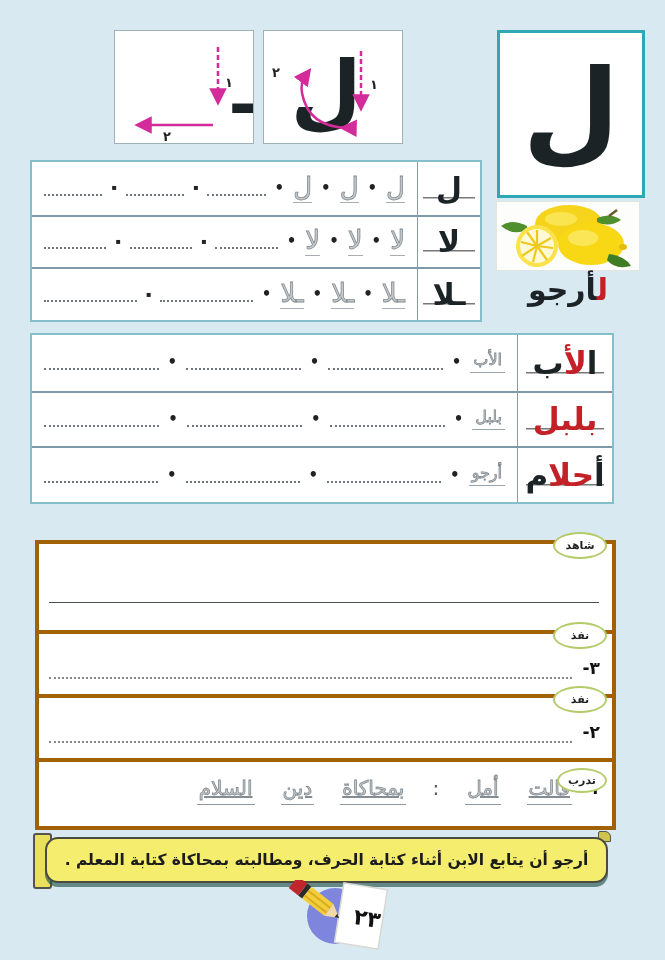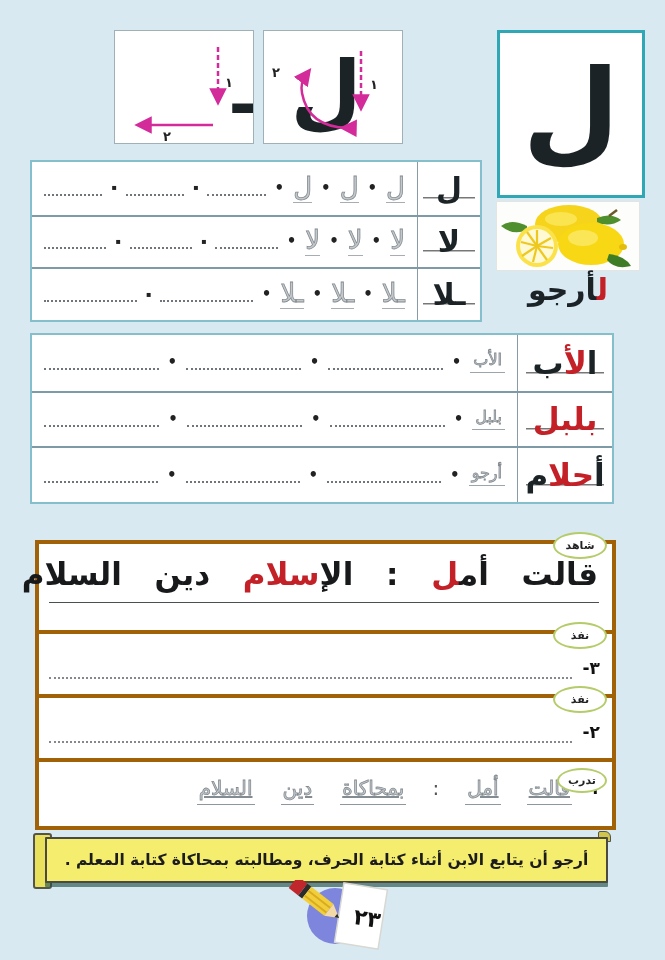--- a/index.html
+++ b/index.html
@@ -63,21 +63,21 @@
     position:absolute;right:40px;left:10px;top:14px;direction:rtl;white-space:nowrap;
     font-size:20px;color:#555;display:flex;gap:26px;align-items:flex-start;
   }
   .practice-sentence span.traced{border-bottom:1.4px solid #8d979e;padding:0 2px 4px;text-decoration:underline;}
   
   .banner-wrap{left:33px;top:833px;width:575px;height:54px;}
   .banner-tab{position:absolute;right:auto;left:0;top:0;width:15px;height:52px;background:#e9e05b;border:2px solid #55544a;border-radius:3px;}
   .banner-curl{position:absolute;left:565px;top:-2px;width:11px;height:9px;background:#cfc54e;border:1.5px solid #55544a;border-radius:2px 6px 0 2px;}
   .banner-main{
     position:absolute;left:12px;top:4px;right:0;height:42px;background:#f4ed6d;
-    border:2px solid #4a4a42;border-radius:1px;box-shadow:0 4px 0 rgba(36,84,76,0.65);
+    border:2px solid #4a4a42;border-radius:13px;box-shadow:0 4px 0 rgba(36,84,76,0.65);
     display:flex;align-items:center;justify-content:center;
     font-size:15.5px;font-weight:bold;color:#1c1c1c;direction:rtl;
   }
 </style>
 </head>
 <body>
 
 <div class="abs stroke-card" style="left:263px;top:30px;width:138px;height:112px;">
   <svg width="138" height="112" viewBox="0 0 138 112">
     <defs>
@@ -229,21 +229,20 @@
       <span class="seg"></span>
         <span class="dot-sep">•</span>
       <span class="seg"></span>
     </div>
   </div>
 </div>
 
 <div class="s-box" style="left:35px;top:540px;width:573px;height:86px;">
   <div class="badge">شاهد</div>
   <div class="base-line"></div>
-  <div class="model-sentence"><span>قالت أم‍</span><span class="red">‍ل</span><span> : </span><span>الإ</span><span class="red">سلام</span><span> دين السلام</span></div>
 </div>
 
 <div class="s-box" style="left:35px;top:630px;width:573px;height:60px;">
   <div class="badge">نفذ</div>
   <div class="exec-num">٣-</div>
   <div class="dotline"></div>
 </div>
 
 <div class="s-box" style="left:35px;top:694px;width:573px;height:60px;">
   <div class="badge">نفذ</div>

